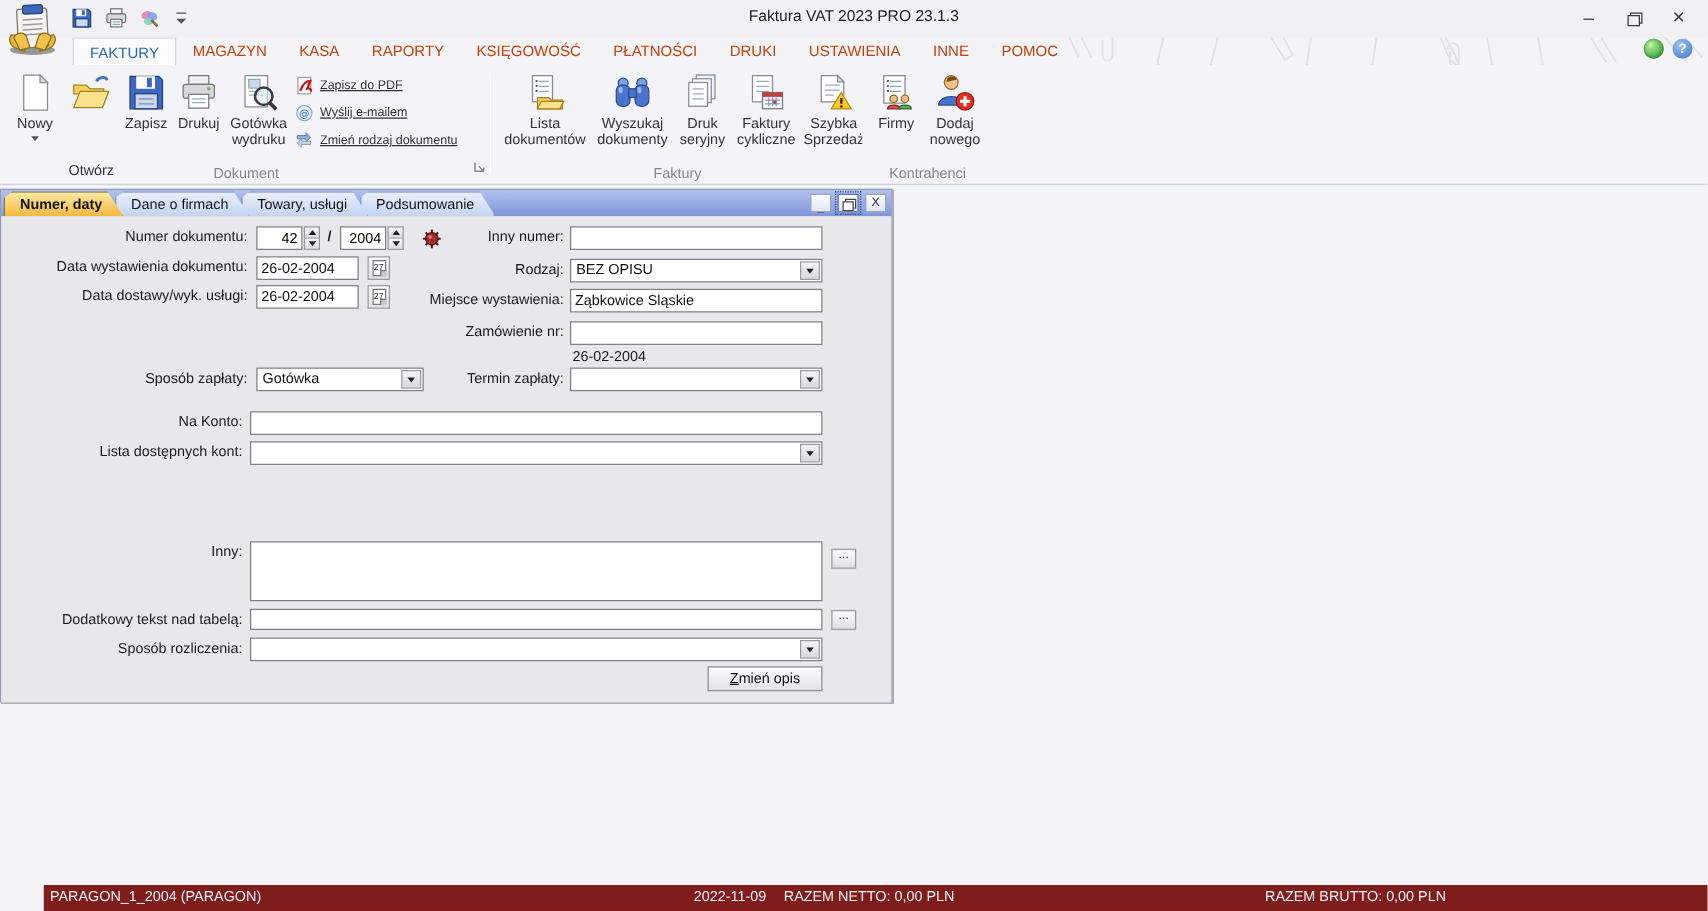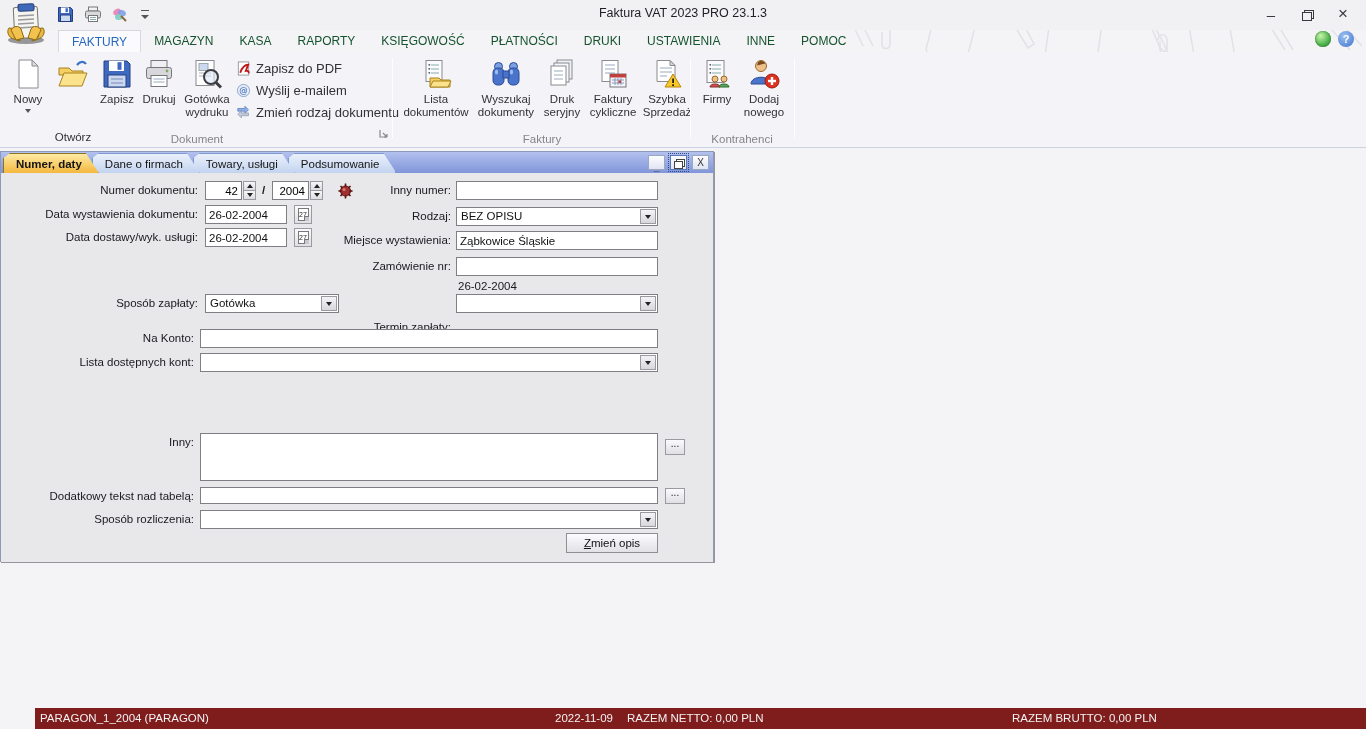--- a/index.html
+++ b/index.html
@@ -21,36 +21,36 @@
   .winctrl { width:26px; height:20px; display:flex; align-items:center; justify-content:center; color:#3a393f; font-size:15px; cursor:pointer; }
   .restore-glyph { position:relative; width:10px; height:9px; }
   .restore-glyph::before { content:""; position:absolute; left:2px; top:0; width:8px; height:7px; border:1.5px solid #3a393f; }
   .restore-glyph::after { content:""; position:absolute; left:0; top:2px; width:8px; height:7px; border:1.5px solid #3a393f; background:#f1f0f3; }
   .helpicons { position:absolute; right:12px; top:31px; display:flex; gap:7px; z-index:9; }
   .globe { width:16px; height:16px; border-radius:50%; background:radial-gradient(circle at 35% 30%, #c8f5a8, #4db24d 60%, #2d8a2d); box-shadow:inset 0 0 2px #1c6b1c; cursor:pointer; }
   .helpq { width:16px; height:16px; border-radius:50%; background:radial-gradient(circle at 38% 32%, #9cc0f2, #3f74cc); color:#fff; font-size:11px; font-weight:bold; display:flex; align-items:center; justify-content:center; cursor:pointer; }
 
   
   .ribbontabs { position:absolute; left:0; top:30px; width:1366px; height:22px; display:flex; padding-left:58px; background:transparent; z-index:3; }
-  .rtab { height:22px; padding:0 13px; display:flex; align-items:center; font-size:12px; color:#14532d; cursor:pointer; white-space:nowrap; }
+  .rtab { height:22px; padding:0 13px; display:flex; align-items:center; font-size:12px; color:#c2410c; cursor:pointer; white-space:nowrap; }
   .rtab.active { background:#fbfbfd; border:1px solid #d8d7dd; border-bottom:none; color:#2467c1; }
 
   
   .ribbon { position:absolute; left:0; top:52px; width:1366px; height:96px; background:#f4f3f7; border-bottom:1px solid #ccd2e4; }
   .rgroup { position:absolute; top:0; height:95px; }
   .rgroup-label { position:absolute; bottom:2px; left:0; right:0; text-align:center; font-size:11.5px; color:#85848c; }
   .rsep { position:absolute; top:6px; height:80px; width:1px; background:#ddddе2; background:#dcdbe1; border-right:1px solid #fdfdfe; }
   .bigbtns { position:absolute; left:2px; top:2px; display:flex; align-items:flex-start; }
   .bigbtn { display:flex; flex-direction:column; align-items:center; padding:4px 3px 0 3px; cursor:pointer; border-radius:2px; }
   .bigbtn .bicon { width:32px; height:32px; margin-bottom:3px; }
   .bigbtn .blabel { font-size:11.5px; color:#333238; text-align:center; line-height:1.15; }
   .splitarrow { width:0; height:0; border-left:3.5px solid transparent; border-right:3.5px solid transparent; border-top:4px solid #555; margin-top:3px; }
   .smallbtns { position:absolute; left:228px; top:7px; display:flex; flex-direction:column; gap:3px; }
   .smallbtn { display:flex; align-items:center; gap:5px; height:19px; padding:0 4px; cursor:pointer; border-radius:2px; }
-  .smallbtn .slabel { font-size:13px; color:#333238; white-space:nowrap; }
+  .smallbtn .slabel { font-size:10px; color:#333238; white-space:nowrap;text-decoration:underline; }
   .dlglaunch { position:absolute; left:374px; top:76px; width:12px; height:12px; cursor:pointer; }
 
   
   .workarea { position:absolute; left:0; top:149px; width:1366px; height:559px; background:#f4f3f6; }
 
   .docwin { position:absolute; left:0; top:2px; width:714px; height:411px; border:1px solid #8e99b8; box-shadow:1px 1px 0 #96959b; background:#e8e7ea; }
   .docstrip { position:absolute; left:0; top:0; width:100%; height:21px; background:linear-gradient(#b3c1ee,#8095da); display:flex; align-items:flex-end; }
   .dtab { height:20px; padding:0 16px 0 12px; display:flex; align-items:center; font-size:11.5px; color:#141414; cursor:pointer; background:linear-gradient(#eaf0fb,#c3d4f0); border:1px solid #7d99d2; border-bottom:none; clip-path:polygon(0 100%, 0 28%, 7px 0, calc(100% - 13px) 0, 100% 100%); margin-right:-7px; }
   .dtab.active { font-weight:bold; background:linear-gradient(#fdeaa4,#f4b83e); border-color:#8d7427; z-index:2; }
   .dwinctrls { position:absolute; right:4px; top:3px; display:flex; gap:5px; }
@@ -502,21 +502,21 @@
 
         <div class="statictext" style="left:457px; top:107px;">26-02-2004</div>
 
         <div class="lbl" style="left:0; width:197px; top:124px;">Sposób zapłaty:</div>
         <div class="combo" style="left:204px; top:121px; width:134px;">
           <span class="cval">Gotówka</span>
           <span class="cbtn">
               <span class="tri-down"></span>
             </span>
         </div>
-        <div class="lbl" style="left:330px; width:120px; top:124px;margin-top:24px;">Termin zapłaty:</div>
+        <div class="lbl" style="left:330px; width:120px; top:124px;">Termin zapłaty:</div>
         <div class="combo" style="left:455px; top:121px; width:202px;">
           <span class="cval"></span>
           <span class="cbtn">
               <span class="tri-down"></span>
             </span>
         </div>
 
         <div class="lbl" style="left:0; width:193px; top:159px;">Na Konto:</div>
         <input class="inp" style="left: 199px; top: 156px; width: 458px;" value="">
 

